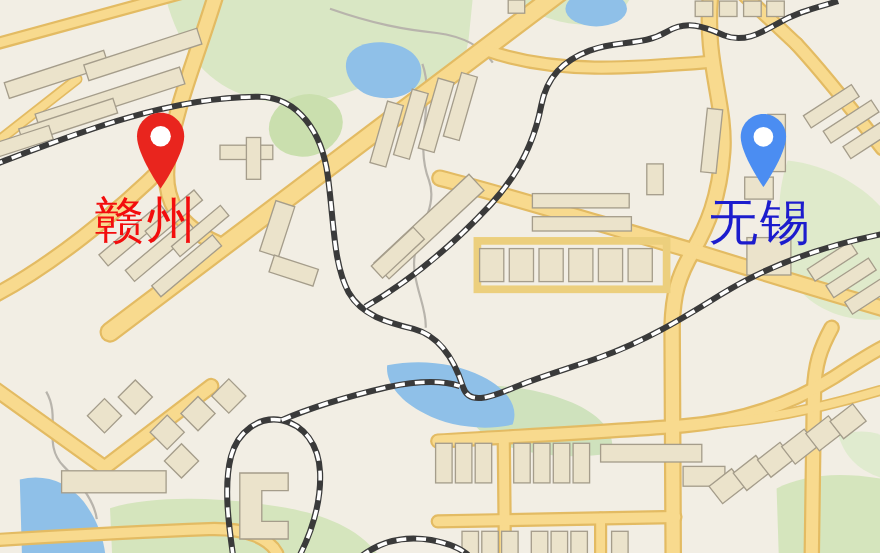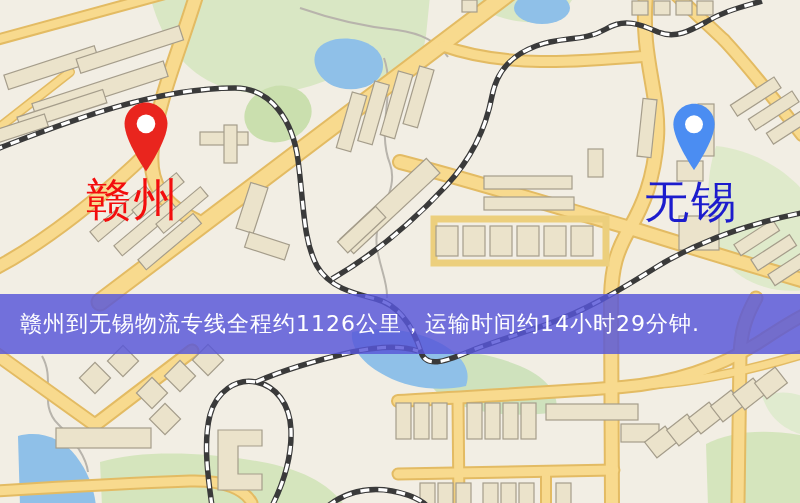--- a/index.html
+++ b/index.html
@@ -214,23 +214,20 @@
       <g stroke="#ffffff" stroke-width="3.2" stroke-dasharray="9 9">
         <use href="#railA"></use>
           <use href="#railB"></use>
           <use href="#railC"></use>
         <use href="#railCs"></use>
           <use href="#railD"></use>
       </g>
     </g>
   </svg>
 
-  <div class="banner">
-    <span class="banner-text">赣州到无锡物流专线全程约1126公里，运输时间约14小时29分钟.</span>
-  </div>
 
   <svg class="pin pin-origin" viewBox="0 0 60 78" xmlns="http://www.w3.org/2000/svg">
     <path d="M30 77 C30 77 7 44 7 26 C7 13.3 17.3 3 30 3 C42.7 3 53 13.3 53 26 C53 44 30 77 30 77 Z" fill="#e9251e"></path>
     <circle cx="30" cy="26" r="10" fill="#ffffff"></circle>
   </svg>
 
   <svg class="pin pin-dest" viewBox="0 0 60 78" xmlns="http://www.w3.org/2000/svg">
     <path d="M30 77 C30 77 7 44 7 26 C7 13.3 17.3 3 30 3 C42.7 3 53 13.3 53 26 C53 44 30 77 30 77 Z" fill="#4b8df2"></path>
     <circle cx="30" cy="26" r="10" fill="#ffffff"></circle>
   </svg>

